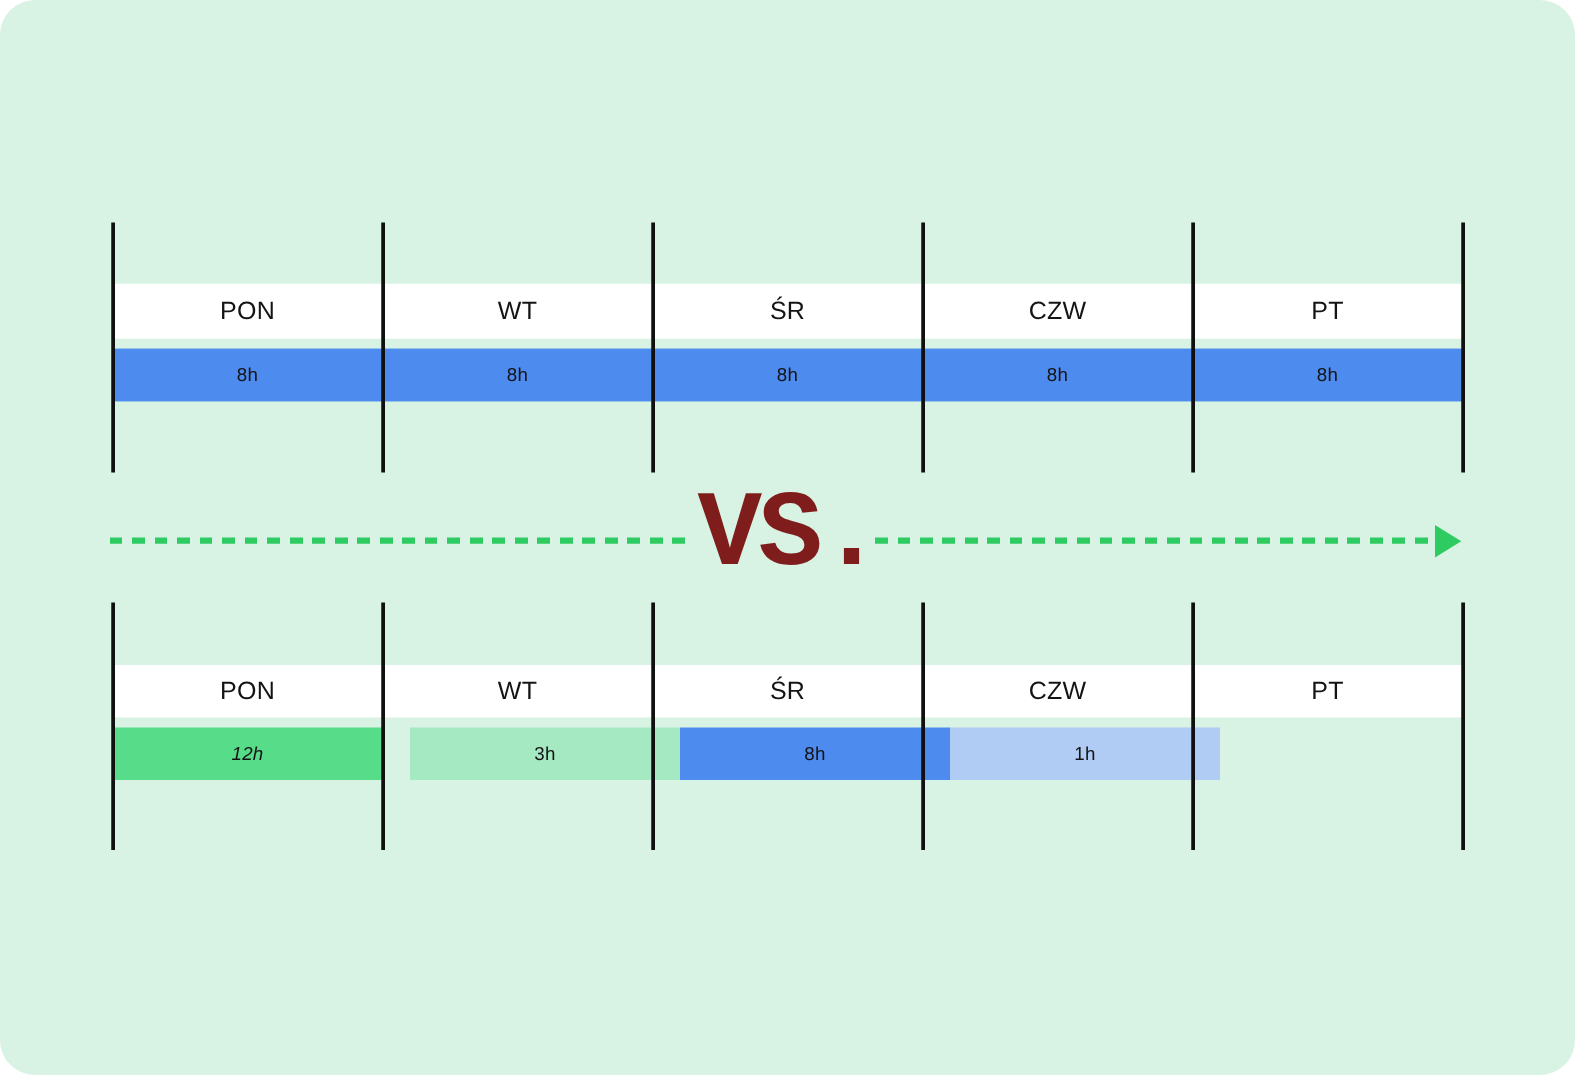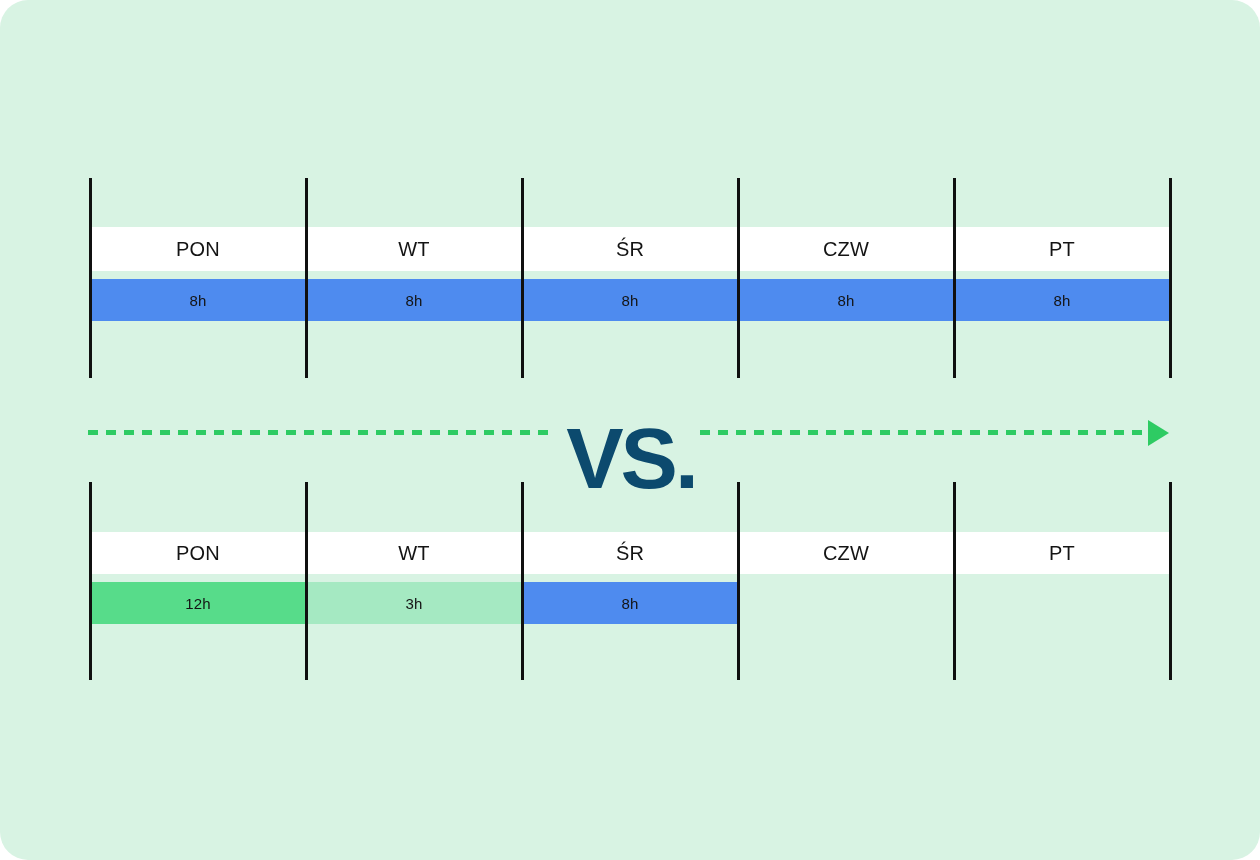--- a/index.html
+++ b/index.html
@@ -83,28 +83,29 @@
     width: 0;
     height: 0;
     border-top: 13px solid rgba(0,0,0,0);
     border-bottom: 13px solid rgba(0,0,0,0);
     border-left: 21px solid #2ecb63;
   }
 
   .vs {
     position: absolute;
     left: 631px;
-    top: 458px;
+    top: 428px;
     transform: translate(-50%, -50%);
     font-size: 86px;
     font-weight: 700;
     letter-spacing: -3px;
-    color: #0c4a6e;
+    color: #7f1d1d;
     line-height: 1;
     white-space: nowrap;
+    font-family: Liberation Mono, monospace;
   }
 </style>
 </head>
 <body>
 
 <div class="card" style="background-color: rgb(216, 243, 227);">
 
   <div class="chart top">
     <div class="band labels">
       <div class="cell">PON</div>
@@ -135,23 +136,24 @@
 
   <div class="chart bottom">
     <div class="band labels">
       <div class="cell">PON</div>
       <div class="cell">WT</div>
       <div class="cell">ŚR</div>
       <div class="cell">CZW</div>
       <div class="cell">PT</div>
     </div>
     <div class="band values">
-      <div class="cell" style="background-color: rgb(87, 220, 138);">12h</div>
-      <div class="cell" style="background-color: rgb(165, 233, 194);">3h</div>
+      <div class="cell" style="background-color: rgb(87, 220, 138); font-style: italic;">12h</div>
+      <div class="cell" style="background-color: rgb(165, 233, 194); margin-left: 22px;">3h</div>
       <div class="cell" style="background-color: rgb(78, 139, 239);">8h</div>
+      <div class="cell" style="background-color: rgb(176, 203, 244);">1h</div>
     </div>
     <div class="vline l0"></div>
     <div class="vline l1"></div>
     <div class="vline l2"></div>
     <div class="vline l3"></div>
     <div class="vline l4"></div>
     <div class="vline l5"></div>
   </div>
 
 </div>

